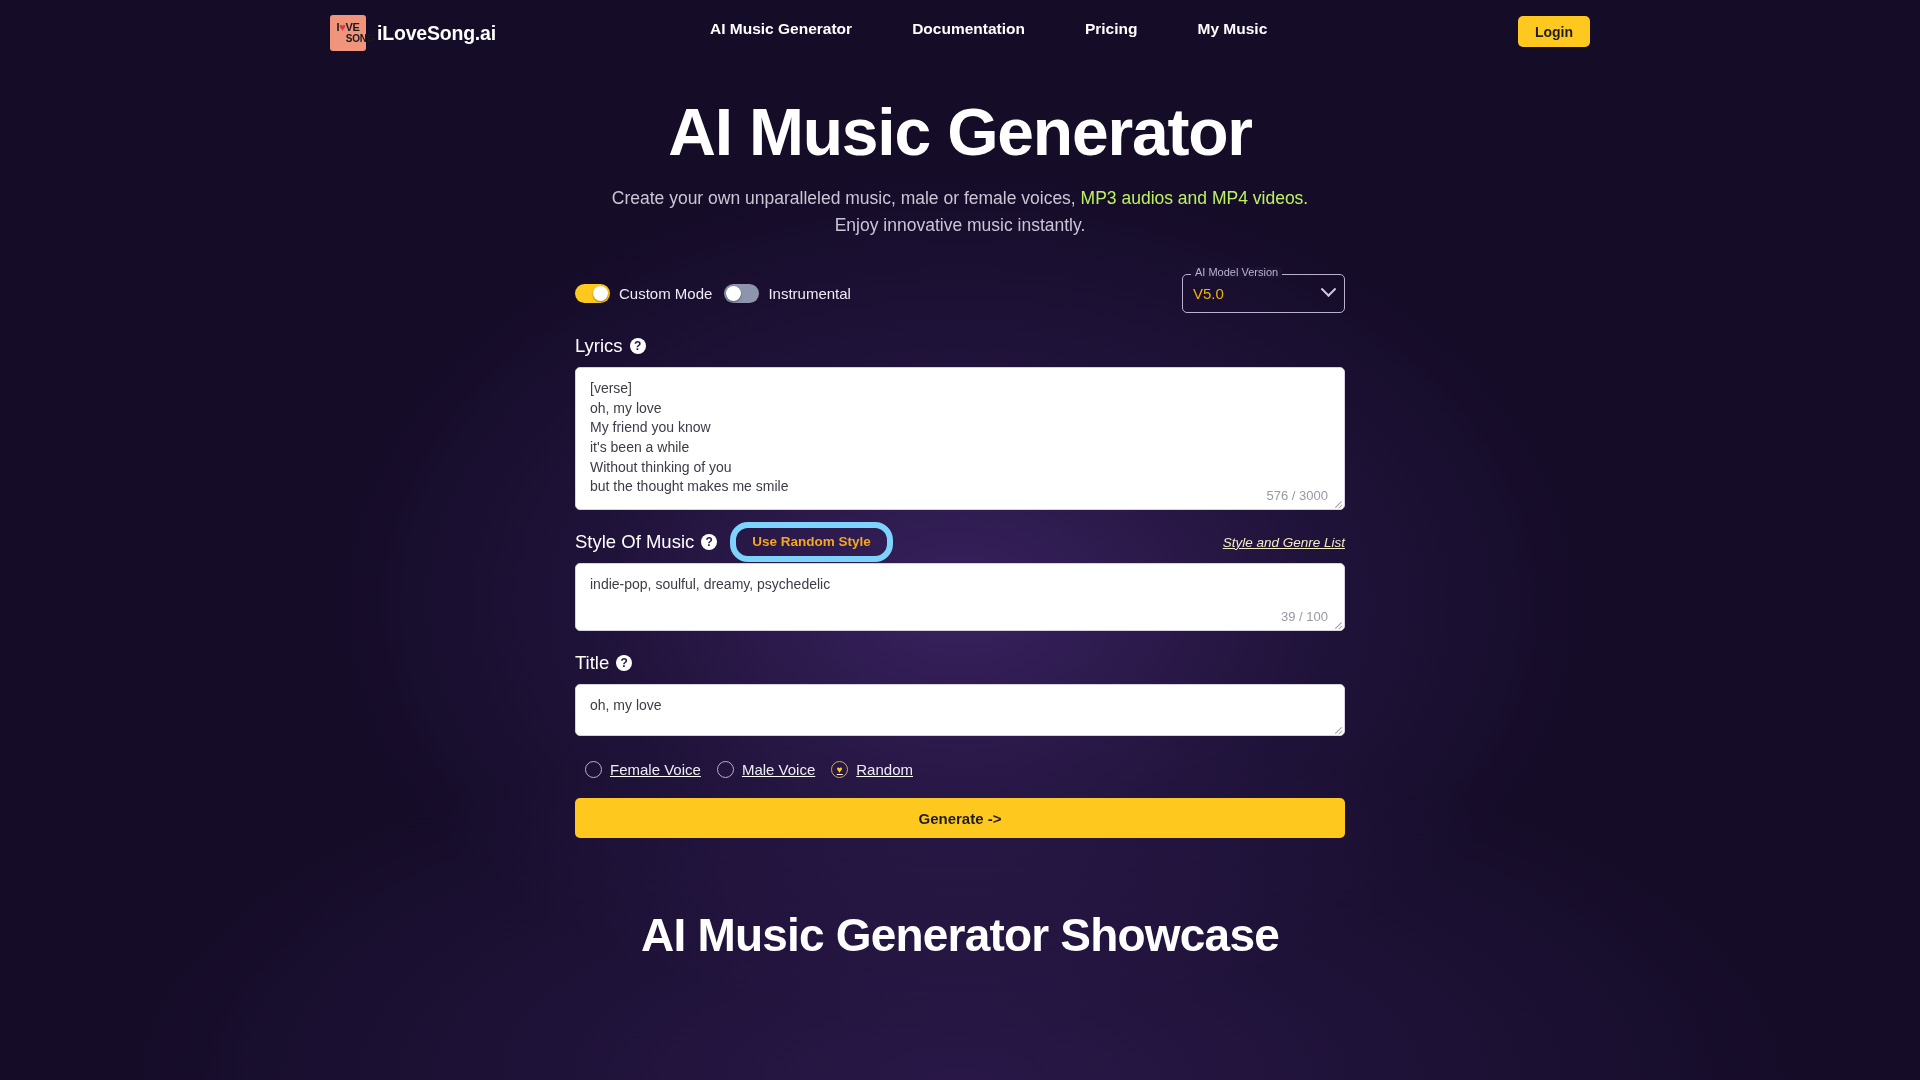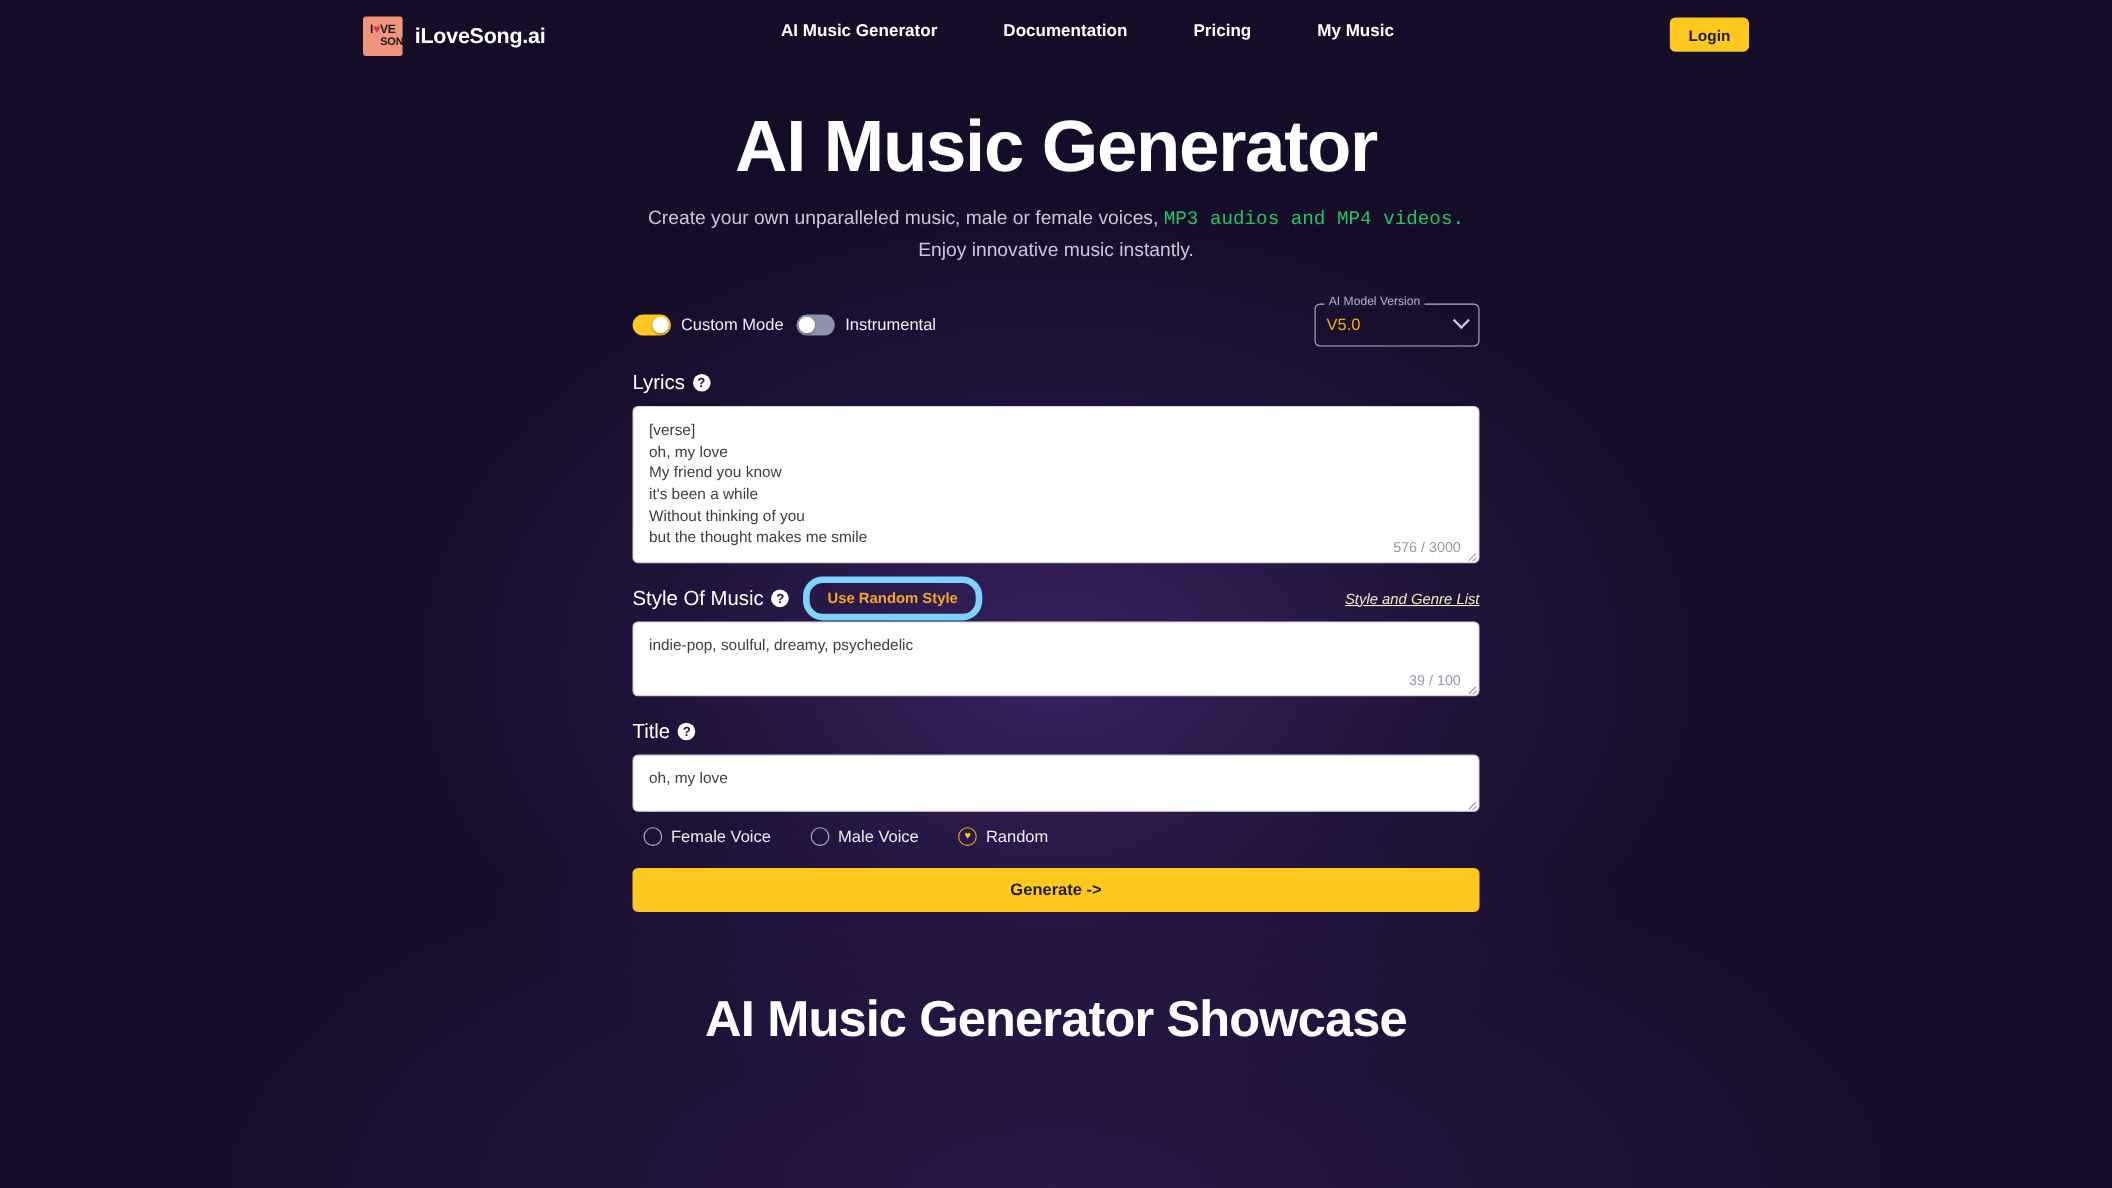--- a/index.html
+++ b/index.html
@@ -118,21 +118,21 @@
     line-height: 1.12;
     color: #ffffff;
   }
   .hero .sub {
     margin-top: 15px;
     font-size: 17.5px;
     color: #cbc6d6;
     line-height: 1.55;
     font-weight: 400;
   }
-  .hero .sub .hl { color: #22c55e; font-family: Liberation Mono, monospace; }
+  .hero .sub .hl { color: #bef264; }
 
   
   .form {
     width: 770px;
     margin: 0 auto;
     margin-top: 33px;
     position: relative;
   }
 
   .row-top {
@@ -165,21 +165,21 @@
   .switch.on { background: #ffc81e; }
   .switch.on .knob { left: 18px; }
   .switch.off { background: #8e94ac; }
   .switch.off .knob { left: 2px; }
 
   .toggle-label { font-size: 15px; color: #efecf5; }
 
   
   .select-field {
     position: relative;
-    width: 150px;
+    width: 163px;
     height: 39px;
   }
   .select-box {
     width: 100%;
     height: 100%;
     border: 1px solid #b9b2cc;
     border-radius: 5px;
     background: transparent;
     display: flex;
     align-items: center;
@@ -310,23 +310,24 @@
     height: 1px;
     transform-origin: center;
   }
   .grip::before { width: 9px; right: 0px; bottom: 3px; transform: rotate(-45deg); }
   .grip::after  { width: 5px; right: 0px; bottom: 1px; transform: rotate(-45deg); }
 
   
   .radio-row {
     display: flex;
     align-items: center;
-    gap: 22px;
-    margin-top: 14px;
+    gap: 2px;
+    margin-top: 25px;
     padding-left: 10px;
+    text-decoration: underline;
   }
   .radio-item {
     display: flex;
     align-items: center;
     gap: 8px;
     margin-right: 14px;
     cursor: pointer;
   }
   .radio-circle {
     width: 17px;

